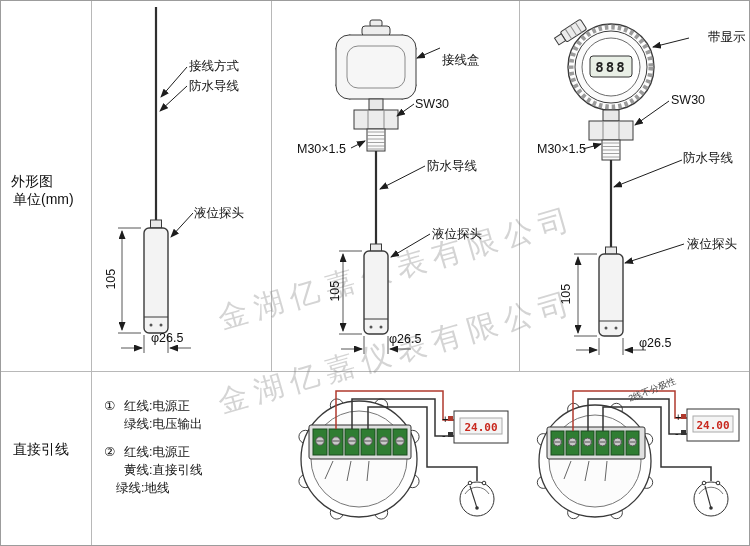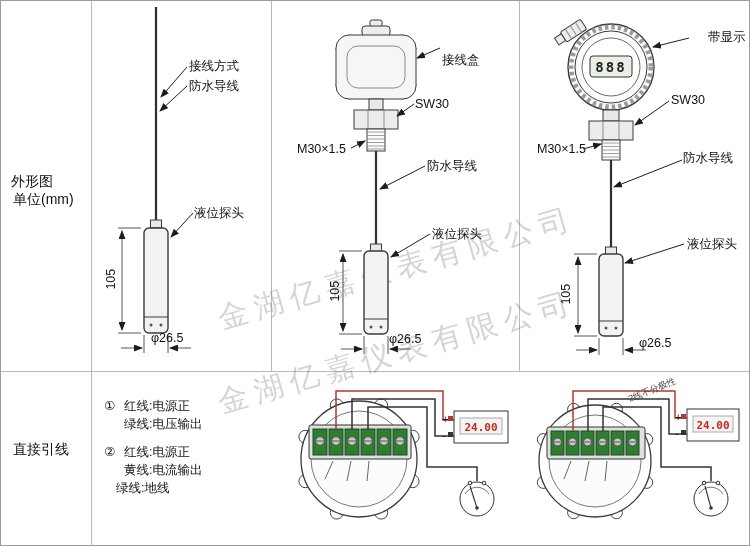--- a/index.html
+++ b/index.html
@@ -200,21 +200,21 @@
   <span class="lbl" style="left:682px;top:150px">防水导线</span>
   <span class="lbl" style="left:686px;top:236px">液位探头</span>
   <span class="lbl rot" style="left:555px;top:286px">105</span>
   <span class="lbl" style="left:638px;top:335px">φ26.5</span>
 
   <span class="lbl" style="left:103px;top:398px">①</span>
   <span class="lbl" style="left:123px;top:398px">红线:电源正</span>
   <span class="lbl" style="left:123px;top:416px">绿线:电压输出</span>
   <span class="lbl" style="left:103px;top:444px">②</span>
   <span class="lbl" style="left:123px;top:444px">红线:电源正</span>
-  <span class="lbl" style="left:123px;top:462px">黄线:电流输出</span>
+  <span class="lbl" style="left:123px;top:462px">黄线:直接引线</span>
   <span class="lbl" style="left:115px;top:480px">绿线:地线</span>
 
   <svg style="left:272px;top:378px" width="242" height="160" viewBox="0 0 242 160">
     <g>
       <circle cx="139.6" cy="102.2" r="6.5" fill="#fff" stroke="#444"></circle>
       <circle cx="108.2" cy="133.6" r="6.5" fill="#fff" stroke="#444"></circle>
       <circle cx="63.8" cy="133.6" r="6.5" fill="#fff" stroke="#444"></circle>
       <circle cx="32.4" cy="102.2" r="6.5" fill="#fff" stroke="#444"></circle>
       <circle cx="32.4" cy="57.8" r="6.5" fill="#fff" stroke="#444"></circle>
       <circle cx="63.8" cy="26.4" r="6.5" fill="#fff" stroke="#444"></circle>

